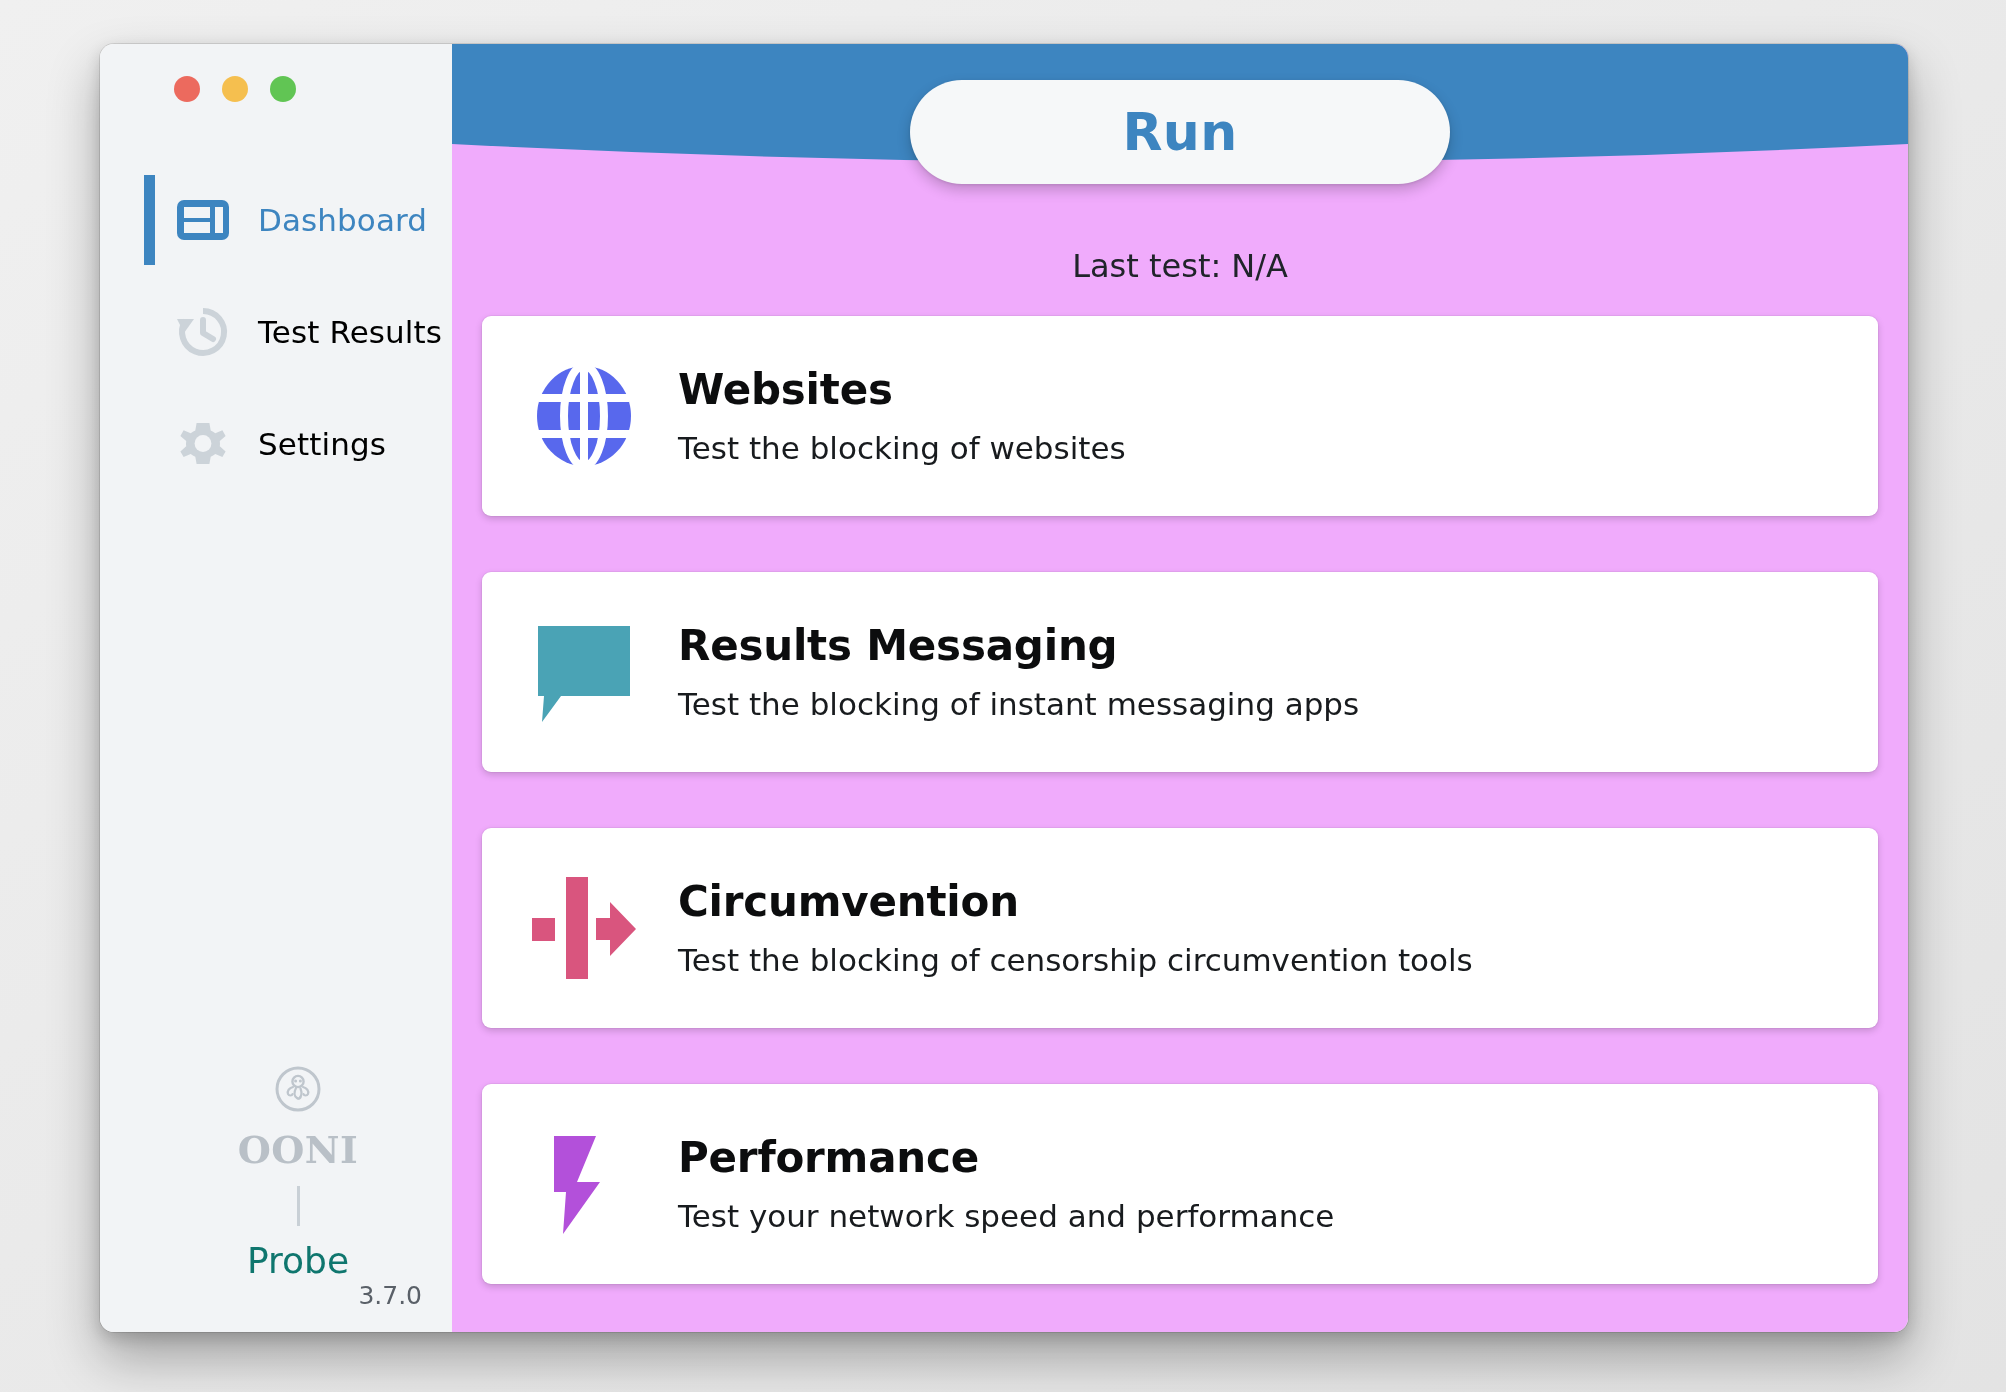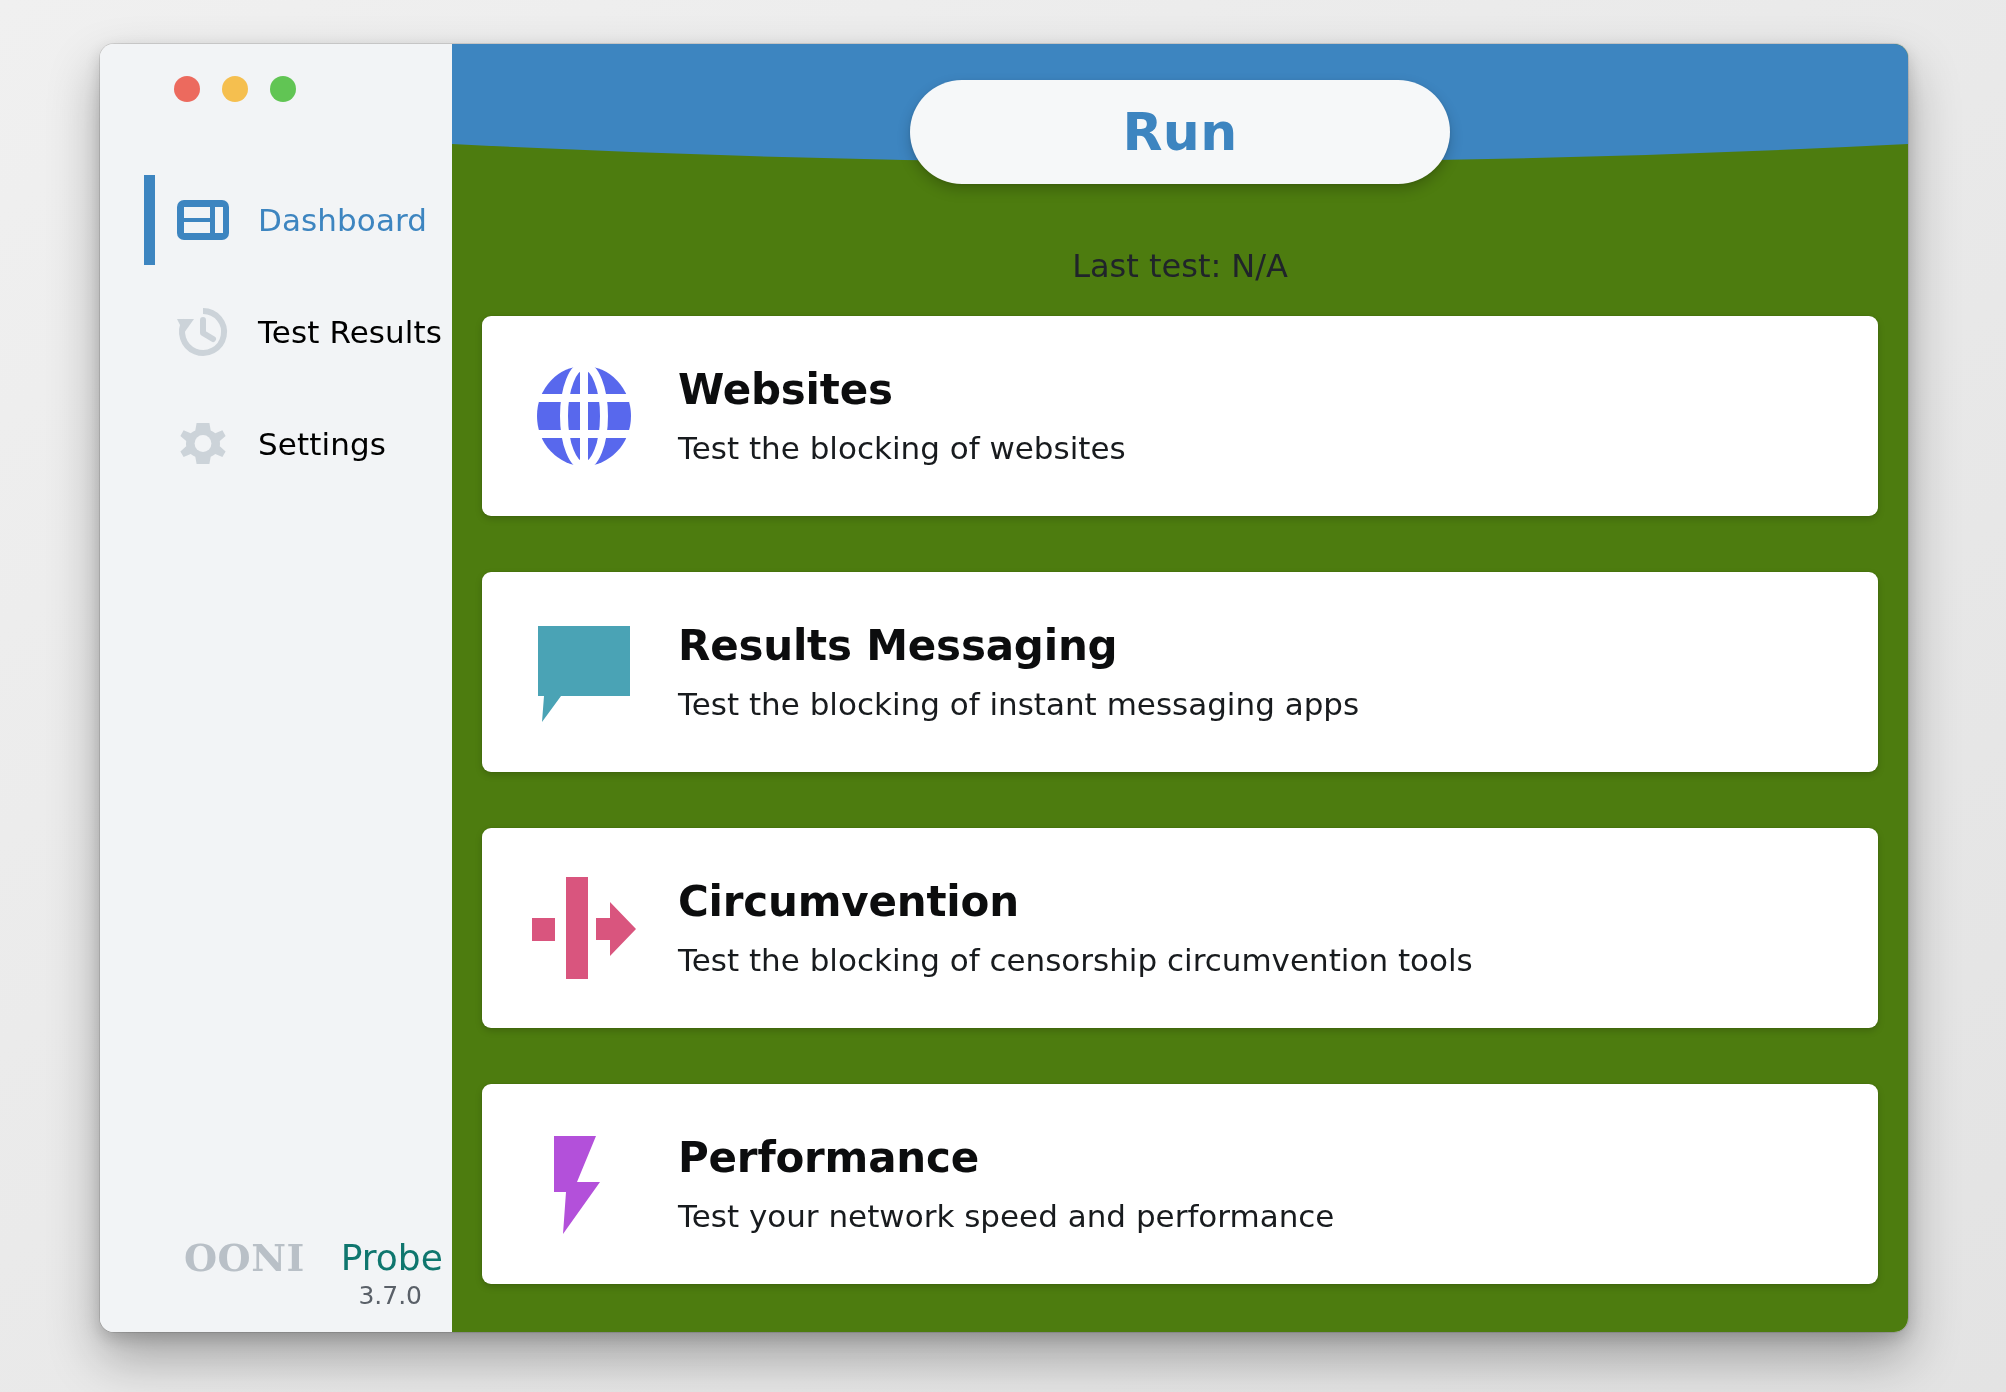--- a/index.html
+++ b/index.html
@@ -88,22 +88,23 @@
   }
 
   #sidebar-footer {
     margin-top: auto;
     padding: 0 26px 22px 26px;
   }
   #ooni-logo {
     display: flex;
     align-items: center;
     gap: 14px;
-    justify-content: space-between;
+    justify-content: center;
     opacity: 1;
+    flex-direction: column;
   }
   #ooni-wordmark {
     font-family: "DejaVu Serif", "Liberation Serif", serif;
     font-weight: 700;
     font-size: 38px;
     color: #b9c0c7;
     letter-spacing: 0.5px;
   }
   #ooni-divider {
     width: 3px; height: 40px; background: #c9d0d6; margin: 0 4px;
@@ -117,21 +118,21 @@
     text-align: right;
     font-size: 25px;
     color: #5a6068;
     padding-right: 4px;
   }
 
   
   #main {
     flex: 1;
     position: relative;
-    background: #4d7c0f;
+    background: #f0abfc;
     overflow: hidden;
   }
 
   #header-band {
     position: absolute;
     top: 0; left: 0;
     width: 100%;
     height: 170px;
     pointer-events: none;
   }

